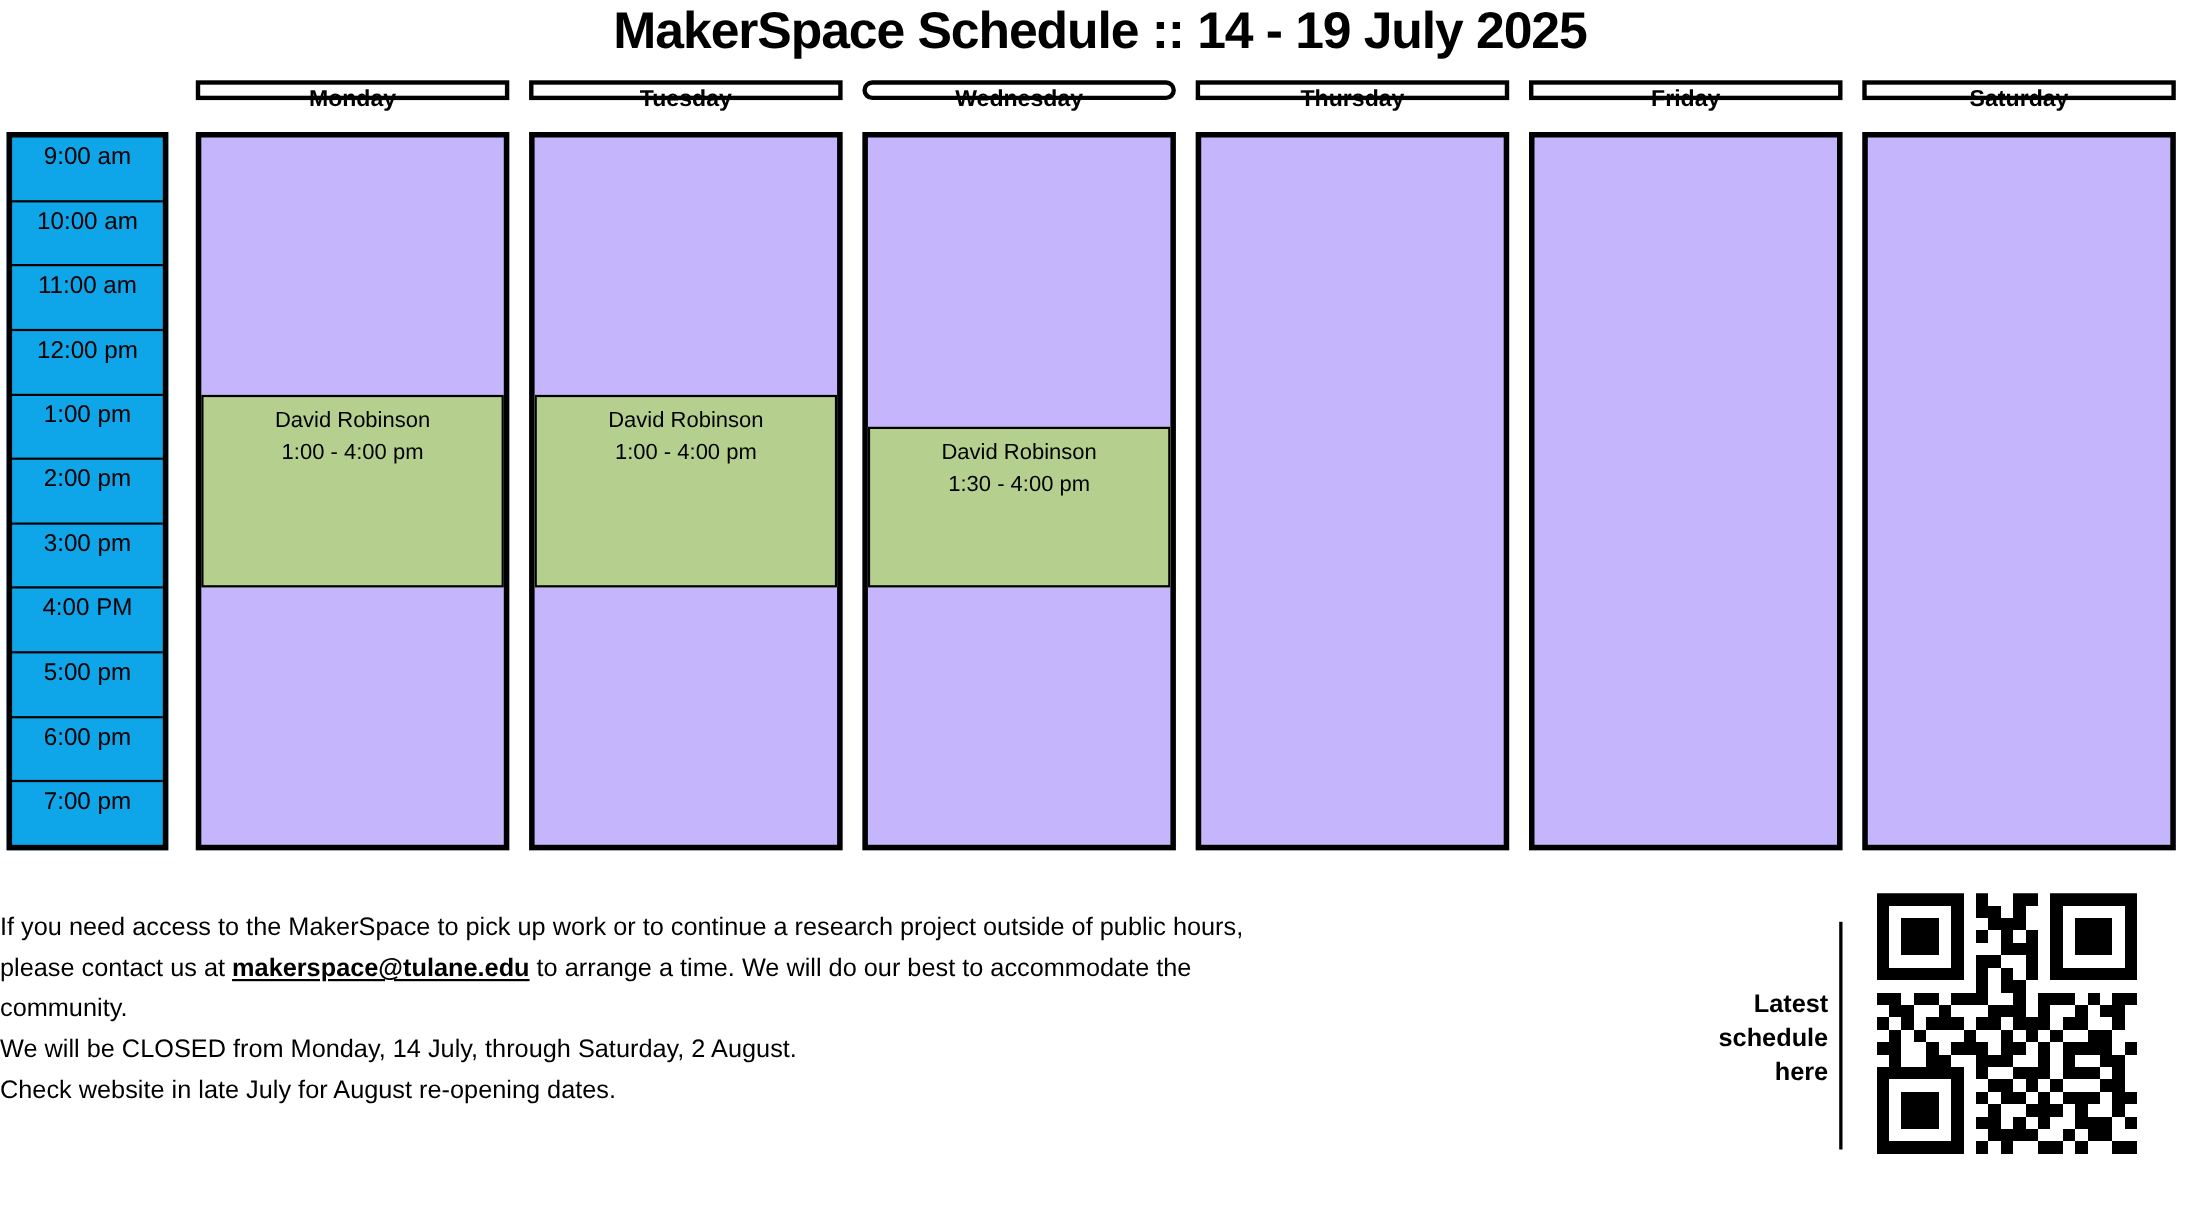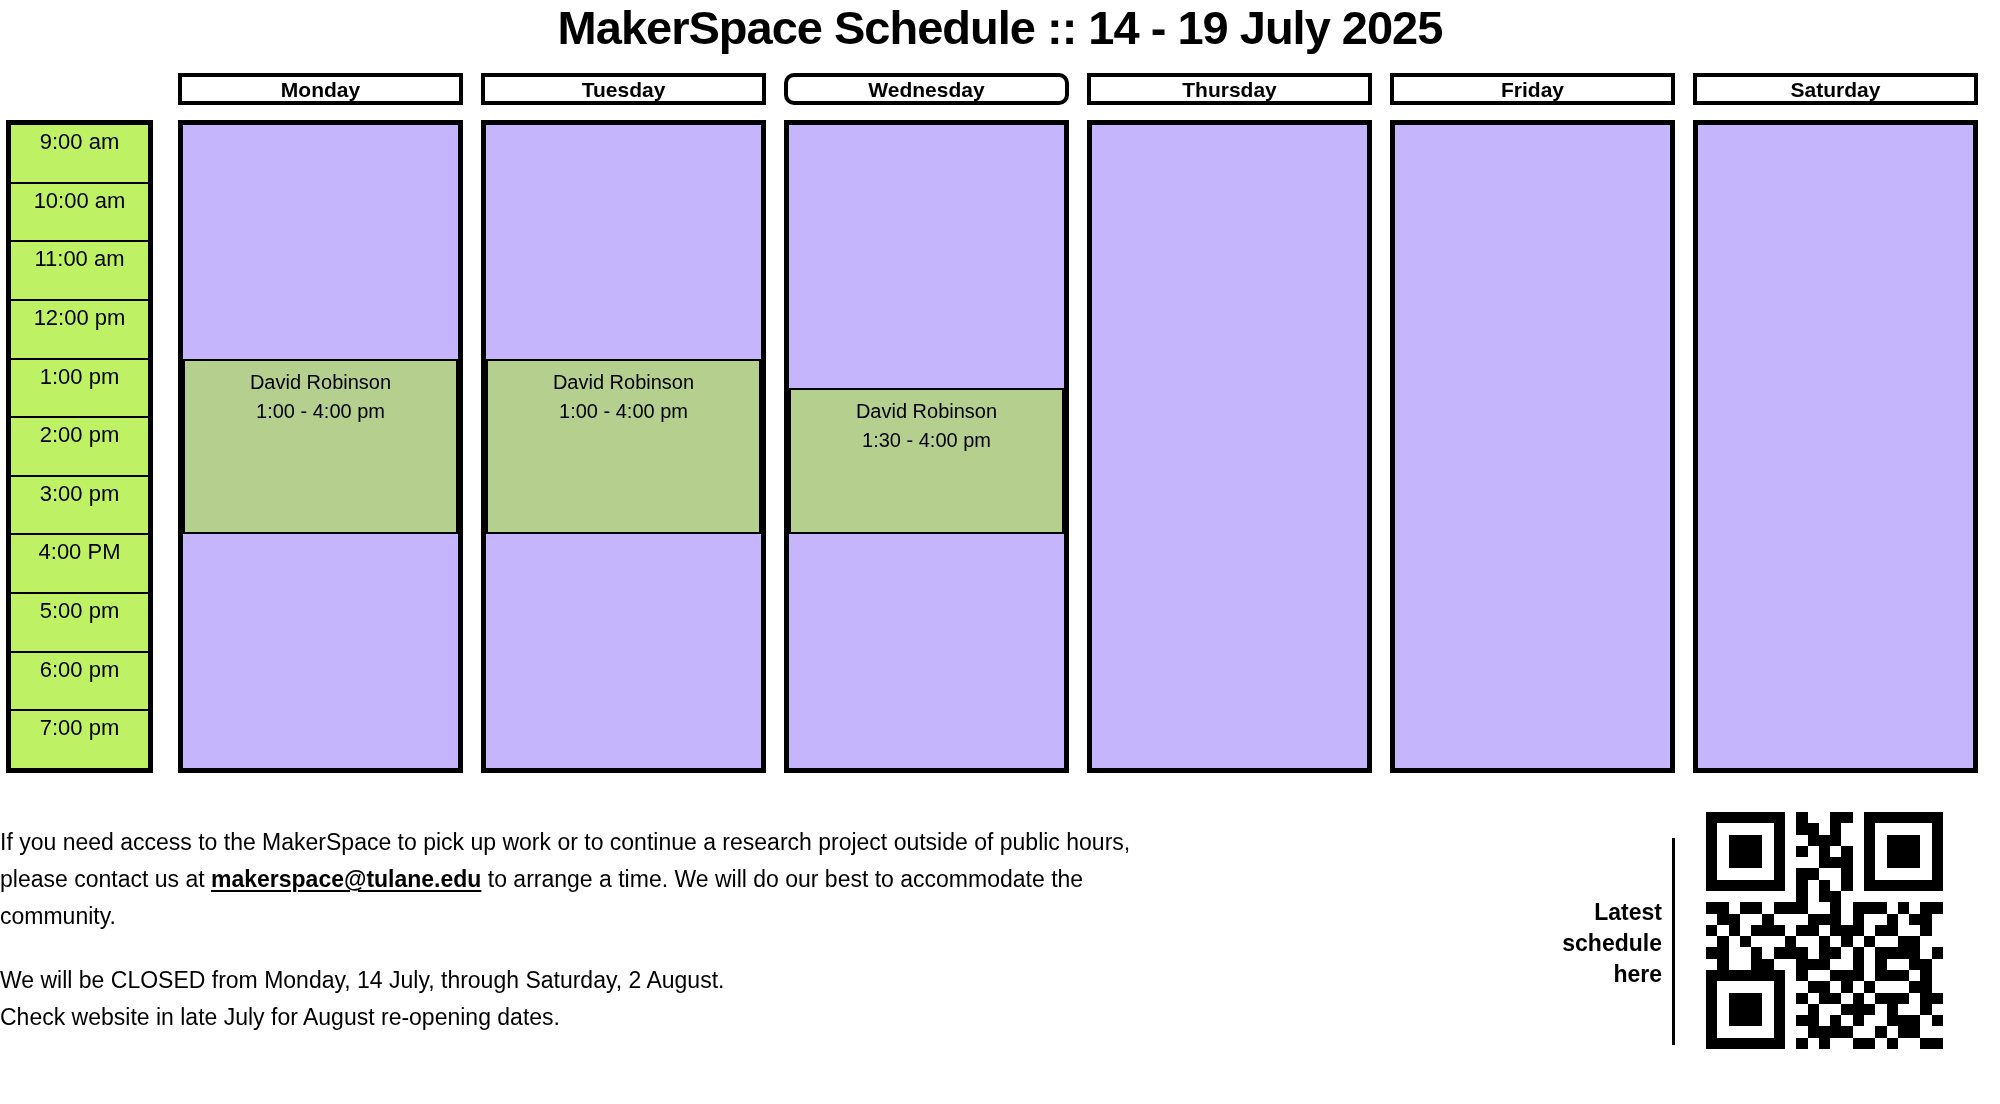--- a/index.html
+++ b/index.html
@@ -19,21 +19,21 @@
     width: 100%;
     text-align: center;
     font-size: 47px;
     font-weight: bold;
     letter-spacing: -1px;
   }
   
   .day-header {
     position: absolute;
     top: 73px;
-    height: 32px;
+    height: 18px;
     width: 285px;
     border: 4px solid #000;
     box-sizing: border-box;
     text-align: center;
     font-weight: bold;
     font-size: 21px;
     line-height: 25px;
     background: #fff;
   }
   .day-col {
@@ -46,21 +46,21 @@
     background: #c4b5fd;
   }
   .time-col {
     position: absolute;
     left: 6px;
     top: 120px;
     width: 147px;
     height: 653px;
     border: 5px solid #000;
     box-sizing: border-box;
-    background: #bef264;
+    background: #0ea5e9;
     display: flex;
     flex-direction: column;
     justify-content: flex-end;
   }
   .time-row {
     flex: 1 1 0;
     border-top: 2px solid #000;
     box-sizing: border-box;
     text-align: center;
     font-size: 22px;
@@ -81,21 +81,21 @@
   
   .footer-left {
     position: absolute;
     left: 0;
     top: 824px;
     width: 1380px;
     text-align: left;
     font-size: 23px;
     line-height: 37px;
   }
-  .closure-note { margin-top: 27px; }
+  .closure-note { }
   .email {
     font-weight: bold;
     text-decoration: underline;
     text-decoration-thickness: 2px;
     text-underline-offset: 3px;
   }
   .latest-label {
     position: absolute;
     left: 1480px;
     width: 182px;

